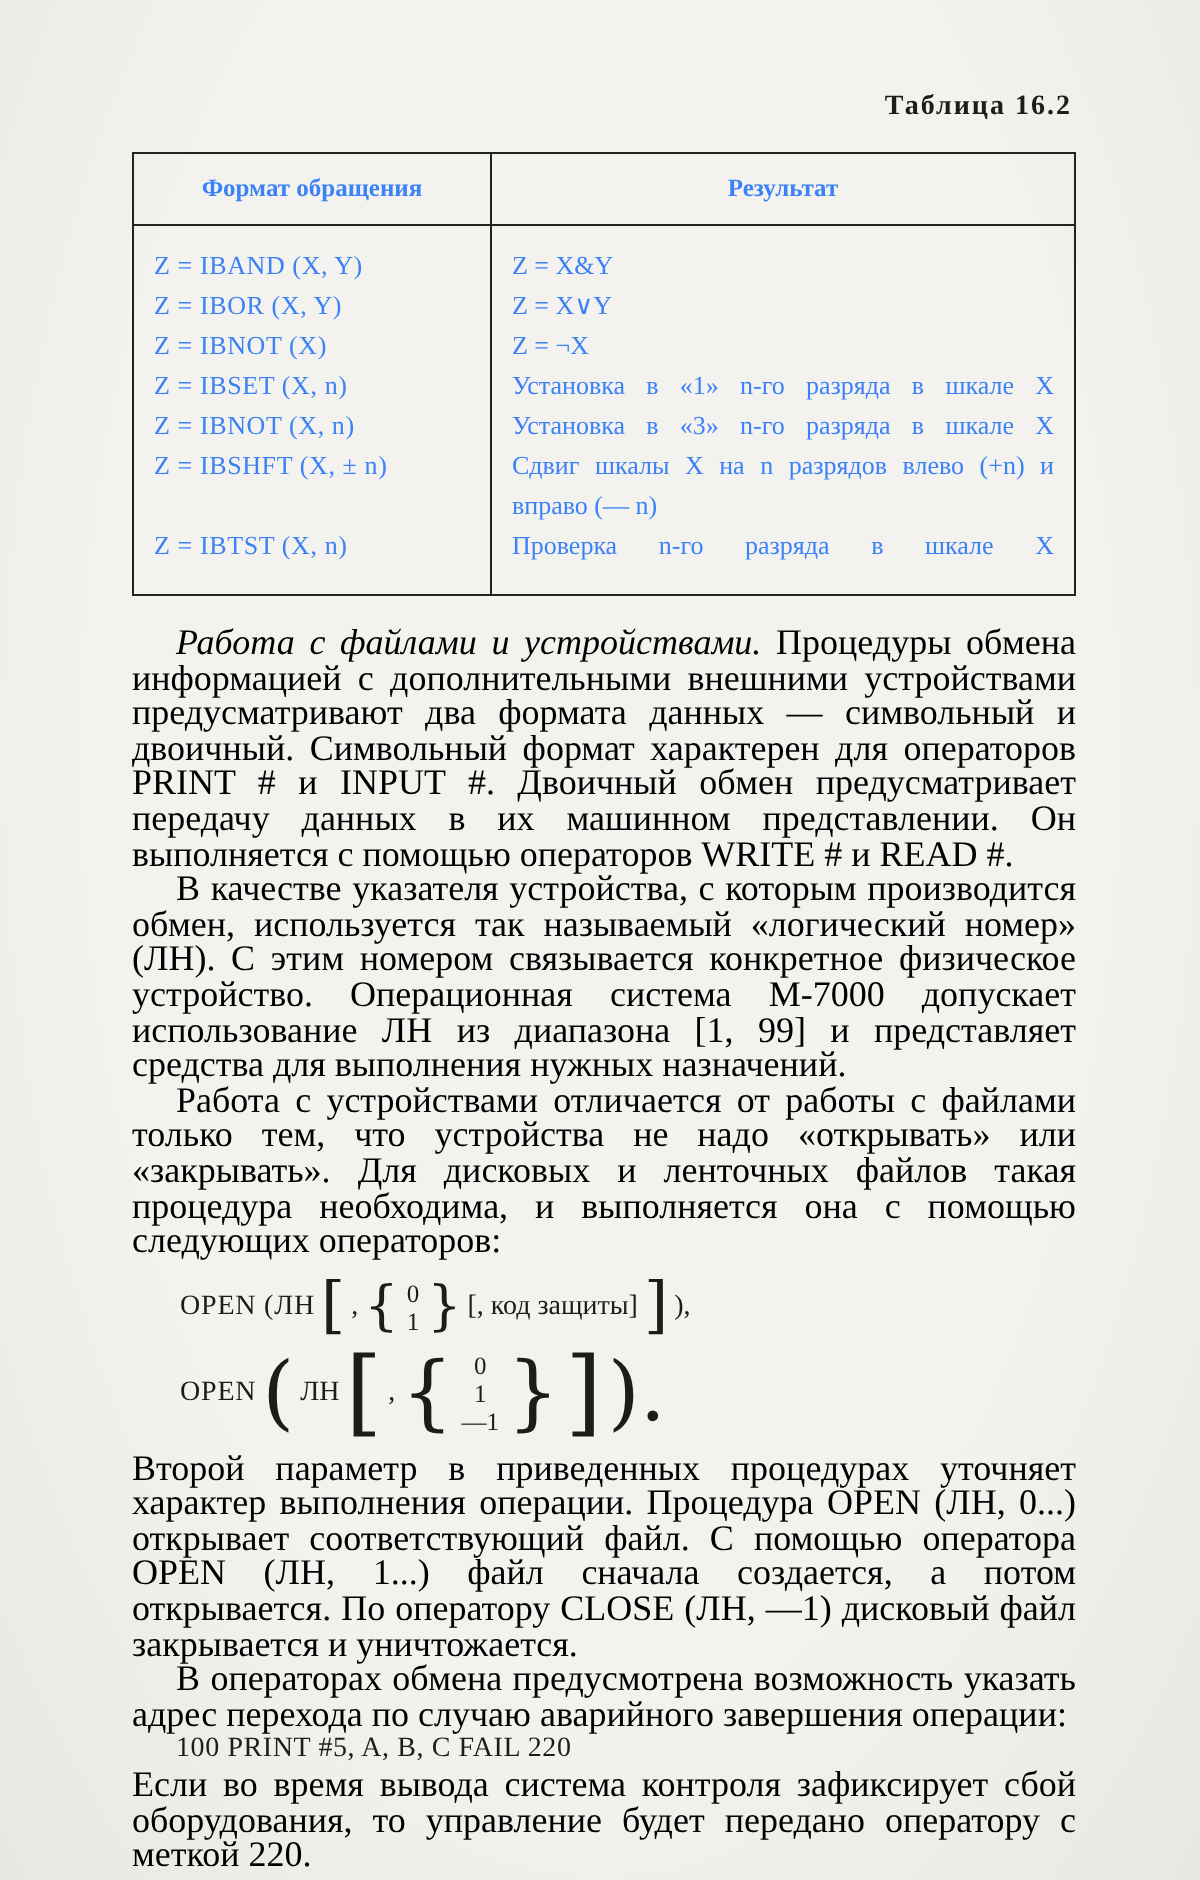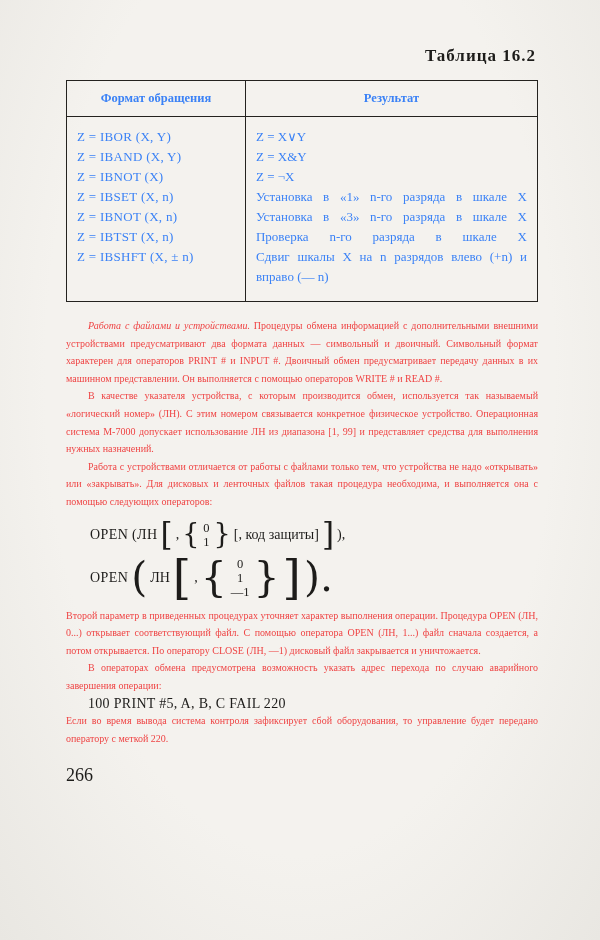--- a/index.html
+++ b/index.html
@@ -6,21 +6,21 @@
   body {
     width: 600px; height: 940px;
     background: radial-gradient(ellipse at 50% 40%, #f4f2ee 60%, #e9e7e2 100%);
     font-family: "Liberation Serif", "DejaVu Serif", serif;
     color: #1d1c1a;
     overflow: hidden;
   }
   .page { padding: 46px 62px 0 66px; box-sizing: border-box; width: 600px; }
 
   .caption {
-    text-align: right; font-weight: bold; font-size: 17px;
+    text-align: right; font-weight: bold; font-size: 14px;
     letter-spacing: 1px; padding-right: 2px;
   }
 
   table.tbl {
     width: 100%; border-collapse: collapse; margin-top: 14px;
     border: 1.4px solid #24221f; font-size: 13px; color: #3b82f6;
   }
   .tbl th {
     font-weight: bold; font-size: 12.5px; text-align: center;
     padding: 10px 6px; border-bottom: 1.4px solid #24221f;
@@ -29,22 +29,22 @@
   .tbl th:first-child { width: 38%; }
   .tbl tbody td { padding: 0 10px; line-height: 20px; vertical-align: top; }
   .tbl tbody tr:first-child td { padding-top: 10px; }
   .tbl tbody tr:last-child td { padding-bottom: 14px; }
   td.fmt { white-space: nowrap; padding-left: 16px; letter-spacing: 0.3px; }
   td.res { padding-left: 14px; padding-right: 12px; }
   td.res-j { text-align: justify; text-align-last: justify; }
   td.res-w { text-align: justify; }
 
   .body {
-    margin: 0; font-size: 10px; line-height: 17.6px;
-    text-align: justify; color: #ef4444;
+    margin: 0; font-size: 18px; line-height: 17.6px;
+    text-align: justify; color: #000000;
   }
   .ind { text-indent: 22px; }
   .first { margin-top: 15px; }
   .lead-italic { font-style: italic; }
 
   .formulas { margin: 10px 0 8px 24px; }
   .formula { display: flex; align-items: center; gap: 3px; font-size: 14px; }
   .formula + .formula { margin-top: 8px; }
   .kw { letter-spacing: 0.4px; text-align: right; }
   .b2 { font-size: 31px; font-weight: 300; line-height: 0.9; font-family: "DejaVu Serif", serif; }
@@ -68,46 +68,46 @@
 
   <table class="tbl">
     <thead>
       <tr>
         <th>Формат обращения</th>
         <th>Результат</th>
       </tr>
     </thead>
     <tbody>
       <tr>
+        <td class="fmt">Z = IBAND (X, Y)</td>
+        <td class="res">Z = X&amp;Y</td>
+      </tr>
+      <tr>
         <td class="fmt">Z = IBOR (X, Y)</td>
         <td class="res">Z = X∨Y</td>
-      </tr>
-      <tr>
-        <td class="fmt">Z = IBAND (X, Y)</td>
-        <td class="res">Z = X&amp;Y</td>
       </tr>
       <tr>
         <td class="fmt">Z = IBNOT (X)</td>
         <td class="res">Z = ¬X</td>
       </tr>
       <tr>
         <td class="fmt">Z = IBSET (X, n)</td>
         <td class="res res-j">Установка в «1» n-го разряда в шкале X</td>
       </tr>
       <tr>
         <td class="fmt">Z = IBNOT (X, n)</td>
         <td class="res res-j">Установка в «3» n-го разряда в шкале X</td>
       </tr>
       <tr>
+        <td class="fmt">Z = IBSHFT (X, ± n)</td>
+        <td class="res res-w">Сдвиг шкалы X на n разрядов влево (+n) и вправо (— n)</td>
+      </tr>
+      <tr>
         <td class="fmt">Z = IBTST (X, n)</td>
         <td class="res res-j">Проверка n-го разряда в шкале X</td>
-      </tr>
-      <tr>
-        <td class="fmt">Z = IBSHFT (X, ± n)</td>
-        <td class="res res-w">Сдвиг шкалы X на n разрядов влево (+n) и вправо (— n)</td>
       </tr>
     </tbody>
   </table>
 
   <p class="body ind first"><span class="lead-italic">Работа с файлами и устройствами.</span><span> Процедуры обмена информацией с дополнительными внешними устройствами предусматривают два формата данных — символьный и двоичный. Символьный формат характерен для операторов PRINT # и INPUT #. Двоичный обмен предусматривает передачу данных в их машинном представлении. Он выполняется с помощью операторов WRITE # и READ #.</span></p>
 
   <p class="body ind">В качестве указателя устройства, с которым производится обмен, используется так называемый «логический номер» (ЛН). С этим номером связывается конкретное физическое устройство. Операционная система М-7000 допускает использование ЛН из диапазона [1, 99] и представляет средства для выполнения нужных назначений.</p>
 
   <p class="body ind">Работа с устройствами отличается от работы с файлами только тем, что устройства не надо «открывать» или «закрывать». Для дисковых и ленточных файлов такая процедура необходима, и выполняется она с помощью следующих операторов:</p>
 

